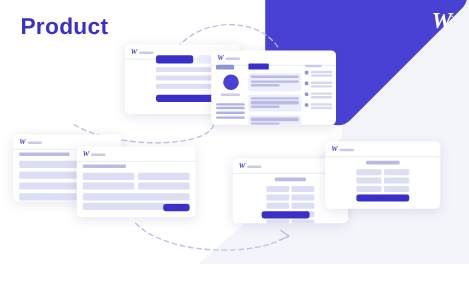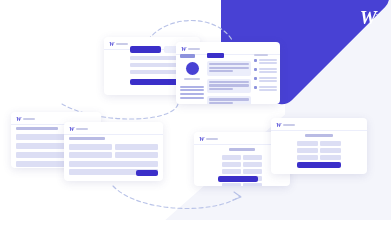--- a/index.html
+++ b/index.html
@@ -131,20 +131,21 @@
 
 <div class="stage">
 
   <div class="bg-light"></div>
   <div class="bg-white-panel"></div>
 
   <div class="blue-wedge-wrap">
     <div class="bg-blue-wedge"></div>
   </div>
 
+  <div class="title">Product</div>
 
   <div class="logo">
     <span>W</span><sup>·</sup>
   </div>
 
   <svg class="arcs" viewBox="0 0 391 220">
     <path d="M148 40 C168 14, 216 14, 232 40" fill="none" stroke="#b9c3e8" stroke-width="1.1" stroke-dasharray="4 3" stroke-linecap="round"></path>
     <path d="M178 104 C172 124, 96 124, 62 104" fill="none" stroke="#b9c3e8" stroke-width="1.1" stroke-dasharray="4 3" stroke-linecap="round"></path>
     <path d="M113 186 C140 214, 218 214, 240 196" fill="none" stroke="#b9c3e8" stroke-width="1.1" stroke-dasharray="4 3" stroke-linecap="round"></path>
     <path d="M234 192 L241 197 L233 200" fill="none" stroke="#b9c3e8" stroke-width="1.1" stroke-linecap="round" stroke-linejoin="round"></path>

